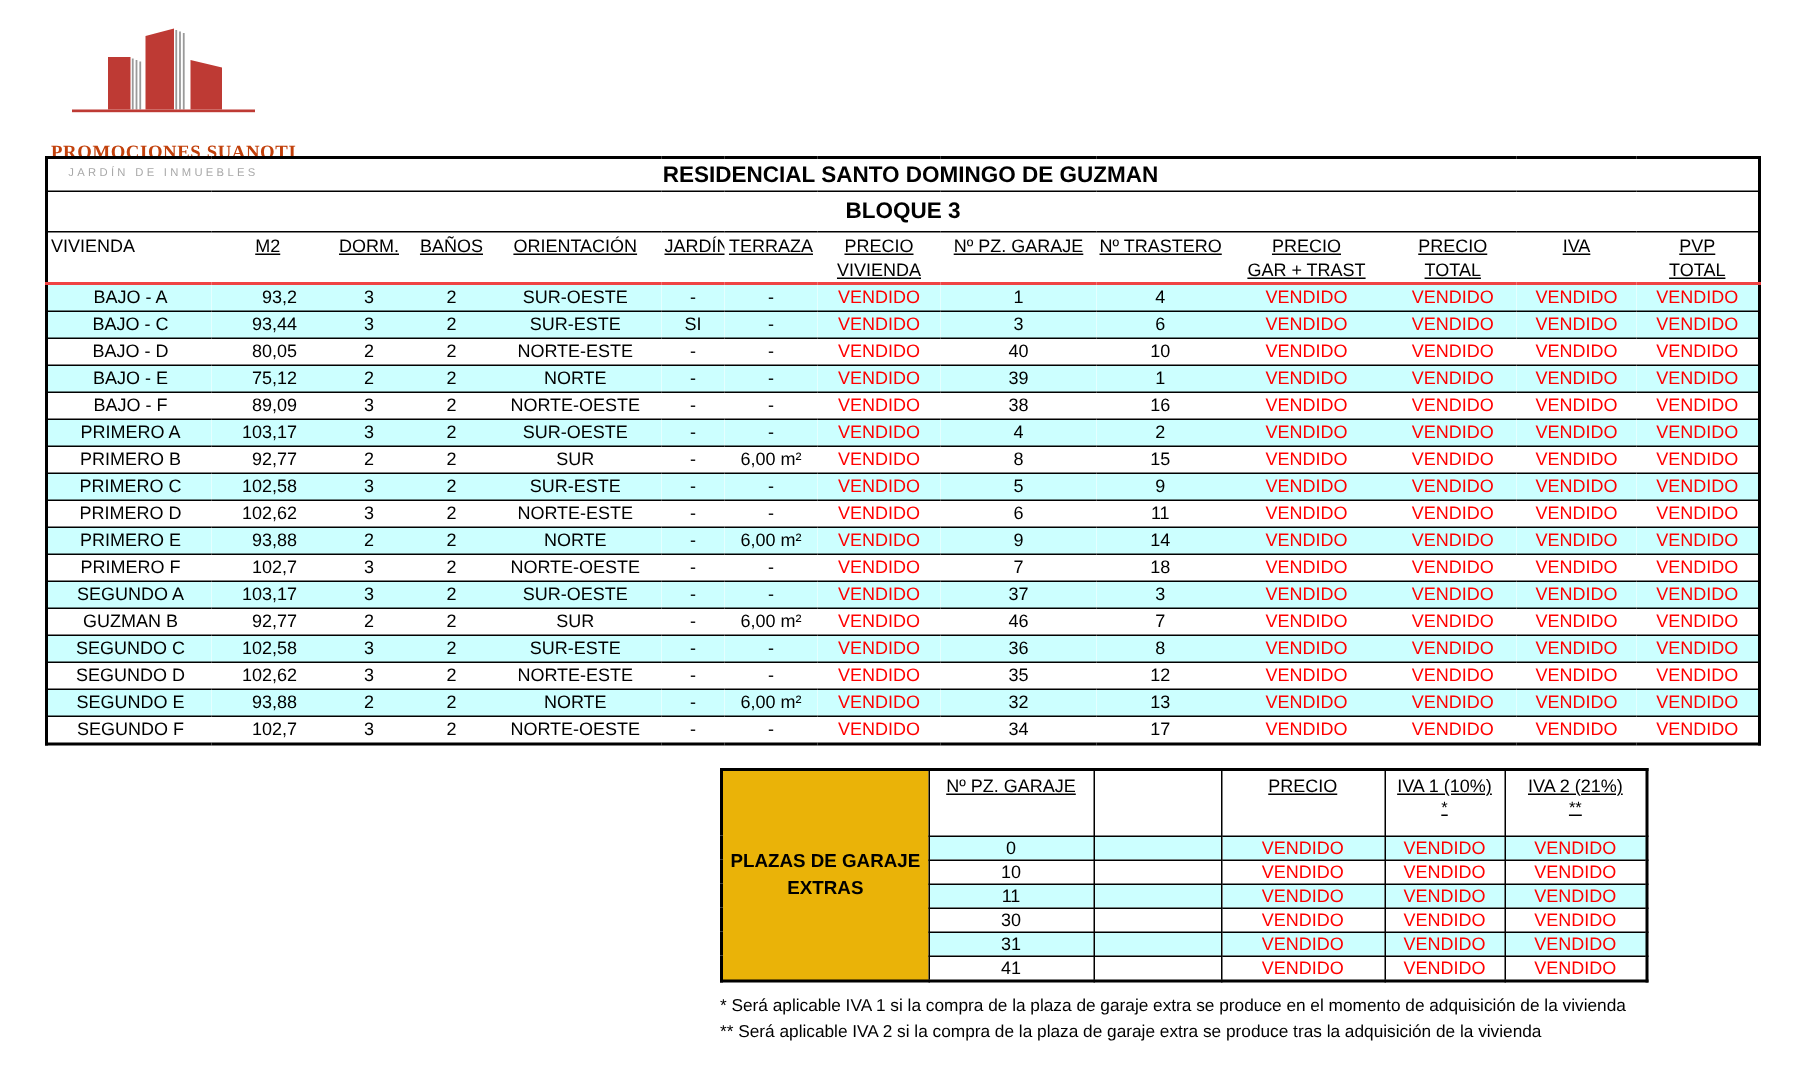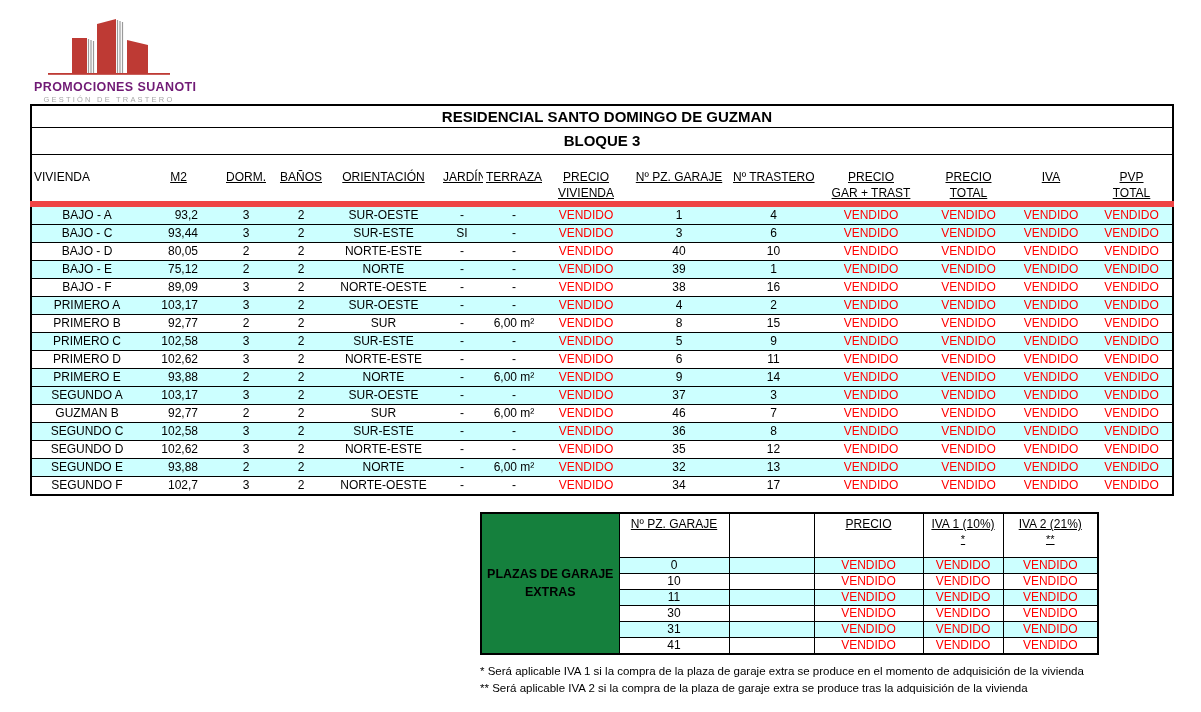--- a/index.html
+++ b/index.html
@@ -6,22 +6,22 @@
   html,body { margin:0; padding:0; }
   body {
     width:1201px; height:712px; background:#ffffff; position:relative;
     font-family:"Liberation Sans", sans-serif; color:#000;
   }
 
   
   .logo { position:absolute; left:34px; top:8px; width:150px; text-align:center; }
   .logo svg { display:block; margin:0 auto; }
   .logo .wordmark {
-    font-family:Liberation Sans, sans-serif; font-weight:bold; font-size:12.5px;
-    color:#701a75; letter-spacing:0.4px; white-space:nowrap; margin-top:2px;
+    font-family:Liberation Serif, serif; font-weight:bold; font-size:12.5px;
+    color:#c2410c; letter-spacing:0.4px; white-space:nowrap; margin-top:16px;
   }
   .logo .tagline {
     font-size:7.5px; color:#a8a8a8; letter-spacing:2.2px; white-space:nowrap; margin-top:1px;
   }
 
   
   .main-table {
     position:absolute; left:30px; top:104px; width:1142px;
     border-collapse:collapse; table-layout:fixed;
     border:2px solid #000;
@@ -32,21 +32,21 @@
   }
   .title-row td {
     font-size:15px; font-weight:bold; height:21px; line-height:21px;
     border-bottom:1px solid #000;
     padding-left:12px;
   }
   .bloque-row td {
     font-size:15px; font-weight:bold; height:26px; line-height:26px;
     border-bottom:1px solid #000;
   }
-  .header-row th { height:34px; vertical-align:top; border-bottom:6px solid #ef4444; padding-top:14px; }
+  .header-row th { height:34px; vertical-align:top; border-bottom:2px solid #ef4444; padding-top:1px; }
   .header-row .hline { text-decoration:underline; line-height:16px; font-size:12px; }
   .header-row .no-underline { text-decoration:none; text-align:left; }
   .main-table tbody tr + tr td { border-top:1px solid #000; }
   .main-table tbody tr.cyan td { background:#CCFFFF; }
   .vendido { color:#FF0000; }
   .c-vivienda { text-align:left; font-weight:bold; padding-left:3px !important; }
   .c-m2 { text-align:right !important; padding-right:18px !important; }
   .h-vivienda { text-align:left; }
 
   
@@ -56,21 +56,21 @@
   }
   .garage-table td, .garage-table th {
     border:1px solid #000; padding:0 2px; font-size:12px; font-weight:normal;
     text-align:center; white-space:nowrap; overflow:hidden; height:15px; line-height:15px;
   }
   .garage-table .g-header th { height:44px; vertical-align:top; padding-top:2px; }
   .garage-table .g-header .hline { text-decoration:underline; line-height:17px; display:block; }
   .garage-table .g-header .sub { text-decoration:underline; line-height:13px; display:block; font-size:11px; }
   .garage-table .g-label {
     font-weight:bold; font-size:12.5px; vertical-align:middle; line-height:18px;
-    background:#15803d; border-right:1px solid #000;
+    background:#eab308; border-right:1px solid #000;
   }
   .garage-table tr.cyan .g-cell { background:#CCFFFF; }
 
   
   .footnotes { position:absolute; left:480px; top:663px; font-size:11.5px; line-height:16.5px; }
 </style>
 </head>
 <body>
 
 <div class="logo">
@@ -90,21 +90,21 @@
         <line x1="74" y1="13" x2="74" y2="65"></line>
         <line x1="76.5" y1="14" x2="76.5" y2="65"></line>
       </g>
 
       <polygon points="81,32 102,37 102,65 81,65" fill="#BE3A34"></polygon>
 
       <rect x="2" y="65" width="122" height="1.8" fill="#BE3A34"></rect>
     </svg>
   </span>
   <div class="wordmark">PROMOCIONES SUANOTI</div>
-  <div class="tagline">GESTIÓN DE TRASTERO</div>
+  <div class="tagline">JARDÍN DE INMUEBLES</div>
 </div>
 
 <table class="main-table">
   <colgroup>
       <col style="width: 110px;">
       <col style="width: 75px;">
       <col style="width: 60px;">
       <col style="width: 50px;">
       <col style="width: 115px;">
       <col style="width: 42px;">
@@ -327,20 +327,36 @@
         <td class="c-jardin">-</td>
         <td class="c-terraza">6,00 m²</td>
         <td class="c-precio_vivienda vendido">VENDIDO</td>
         <td class="c-pz_garaje">9</td>
         <td class="c-trastero">14</td>
         <td class="c-precio_gar_trast vendido">VENDIDO</td>
         <td class="c-precio_total vendido">VENDIDO</td>
         <td class="c-iva vendido">VENDIDO</td>
         <td class="c-pvp_total vendido">VENDIDO</td>
       </tr>
+      <tr>
+        <td class="c-vivienda">PRIMERO F</td>
+        <td class="c-m2">102,7</td>
+        <td class="c-dorm">3</td>
+        <td class="c-banos">2</td>
+        <td class="c-orientacion">NORTE-OESTE</td>
+        <td class="c-jardin">-</td>
+        <td class="c-terraza">-</td>
+        <td class="c-precio_vivienda vendido">VENDIDO</td>
+        <td class="c-pz_garaje">7</td>
+        <td class="c-trastero">18</td>
+        <td class="c-precio_gar_trast vendido">VENDIDO</td>
+        <td class="c-precio_total vendido">VENDIDO</td>
+        <td class="c-iva vendido">VENDIDO</td>
+        <td class="c-pvp_total vendido">VENDIDO</td>
+      </tr>
       <tr class="cyan">
         <td class="c-vivienda">SEGUNDO A</td>
         <td class="c-m2">103,17</td>
         <td class="c-dorm">3</td>
         <td class="c-banos">2</td>
         <td class="c-orientacion">SUR-OESTE</td>
         <td class="c-jardin">-</td>
         <td class="c-terraza">-</td>
         <td class="c-precio_vivienda vendido">VENDIDO</td>
         <td class="c-pz_garaje">37</td>

